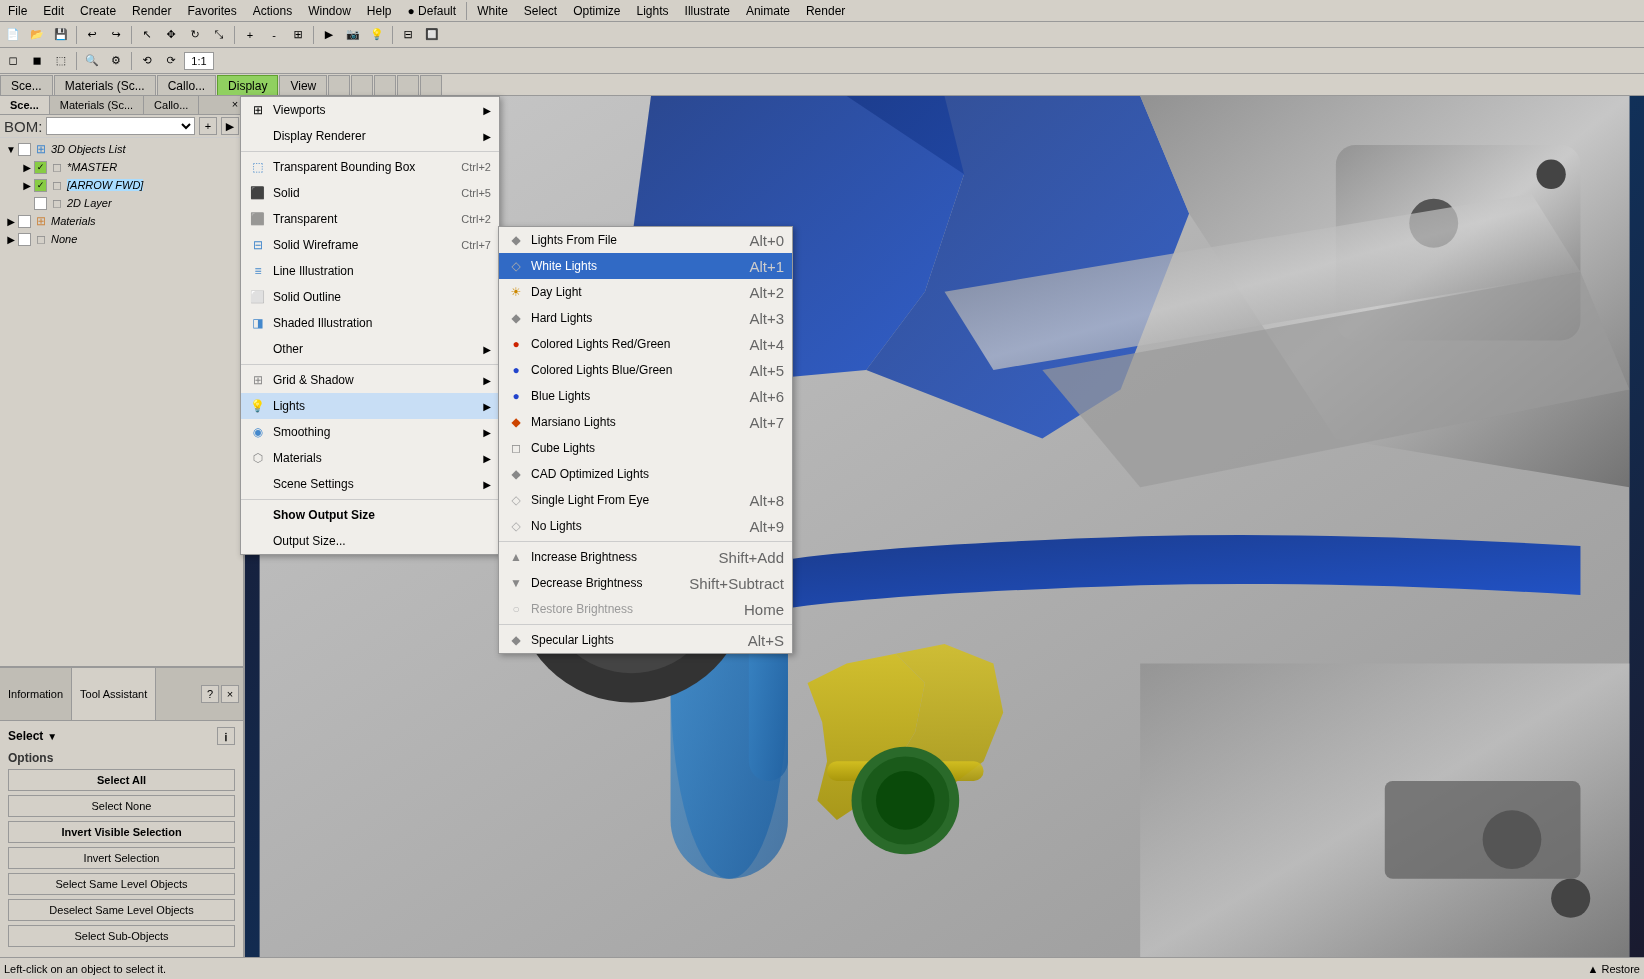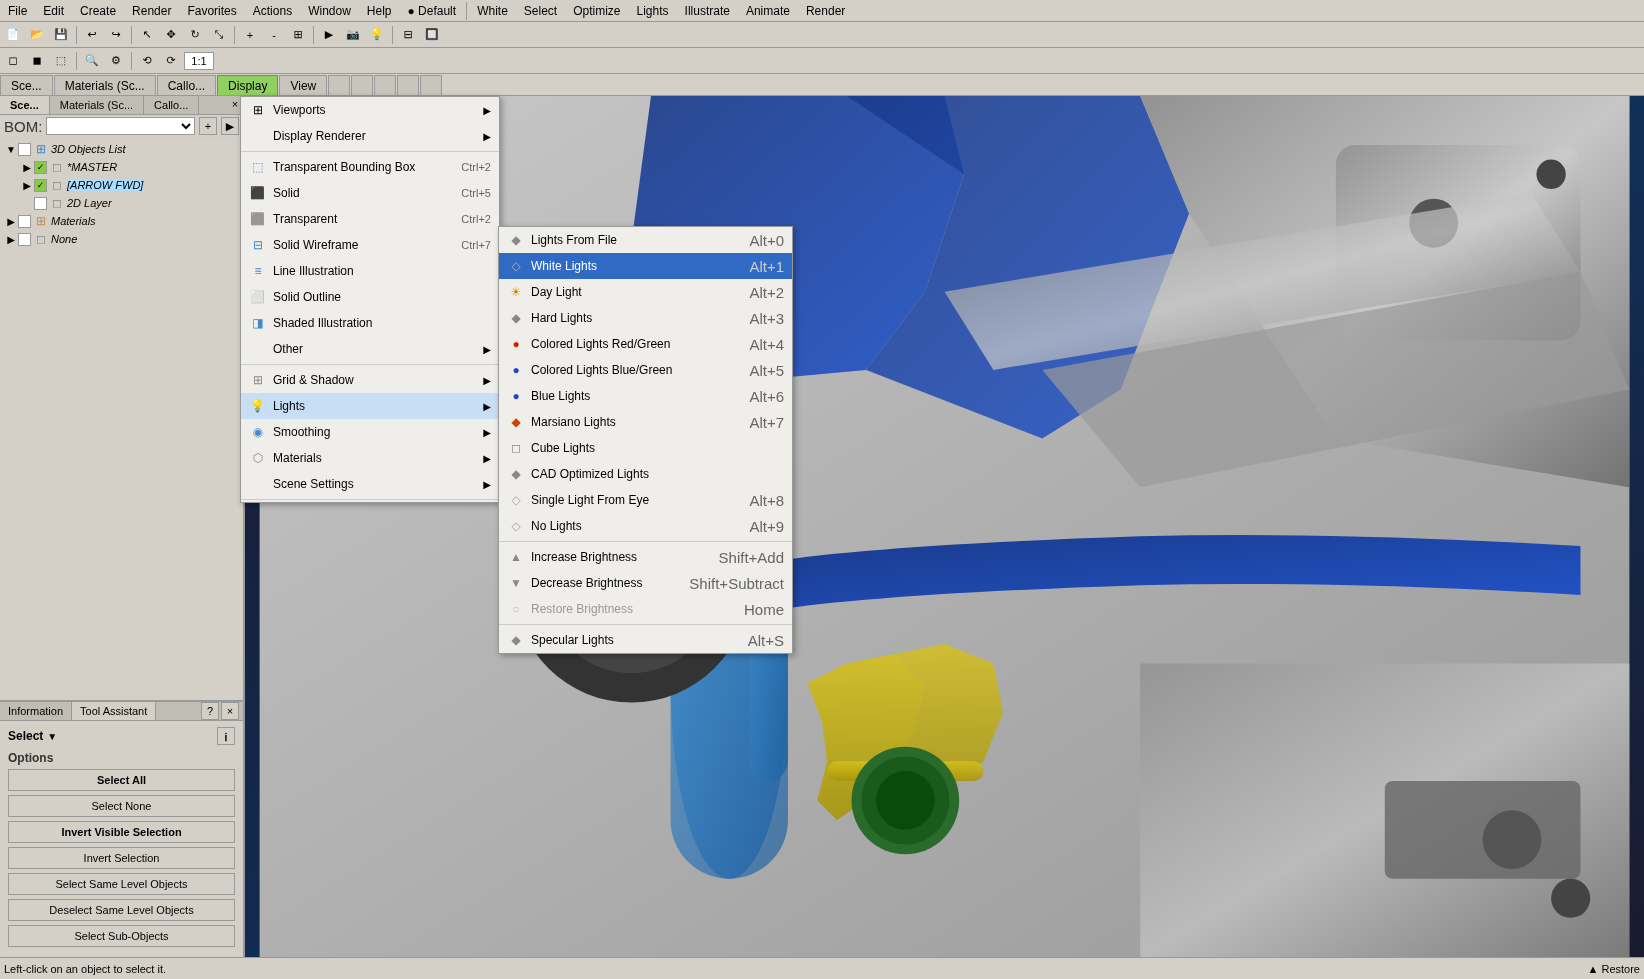--- a/index.html
+++ b/index.html
@@ -147,21 +147,21 @@
       border-top: 2px solid #999;
       background: #d4d0c8;
     }
 
     #info-tabs {
       display: flex;
       background: #c0bdb5;
       border-bottom: 1px solid #999;
     }
     .info-tab {
-      padding: 3px 8px;
+      padding: 20px 8px;
       font-size: 11px;
       cursor: pointer;
       border-right: 1px solid #999;
     }
     .info-tab.active {
       background: #d4d0c8;
     }
 
     .panel-close-btn {
       margin-left: auto;
@@ -731,21 +731,29 @@
   </div>
 
   <div class="dropdown-item">
     <span class="dropdown-icon"> </span>
     <span class="dropdown-label">Scene Settings</span>
     <span class="dropdown-arrow">▶</span>
   </div>
 
   <div class="dropdown-separator"></div>
 
-
+  <div class="dropdown-item">
+    <span class="dropdown-icon"> </span>
+    <span class="dropdown-label" style="font-weight:bold;">Show Output Size</span>
+  </div>
+
+  <div class="dropdown-item">
+    <span class="dropdown-icon"> </span>
+    <span class="dropdown-label">Output Size...</span>
+  </div>
 </div>
 
 <div id="lights-submenu">
 
   <div class="submenu-item">
     <span class="submenu-icon" style="color:#888;">◆</span>
     <span class="submenu-label">Lights From File</span>
     <span class="submenu-shortcut">Alt+0</span>
   </div>
 

